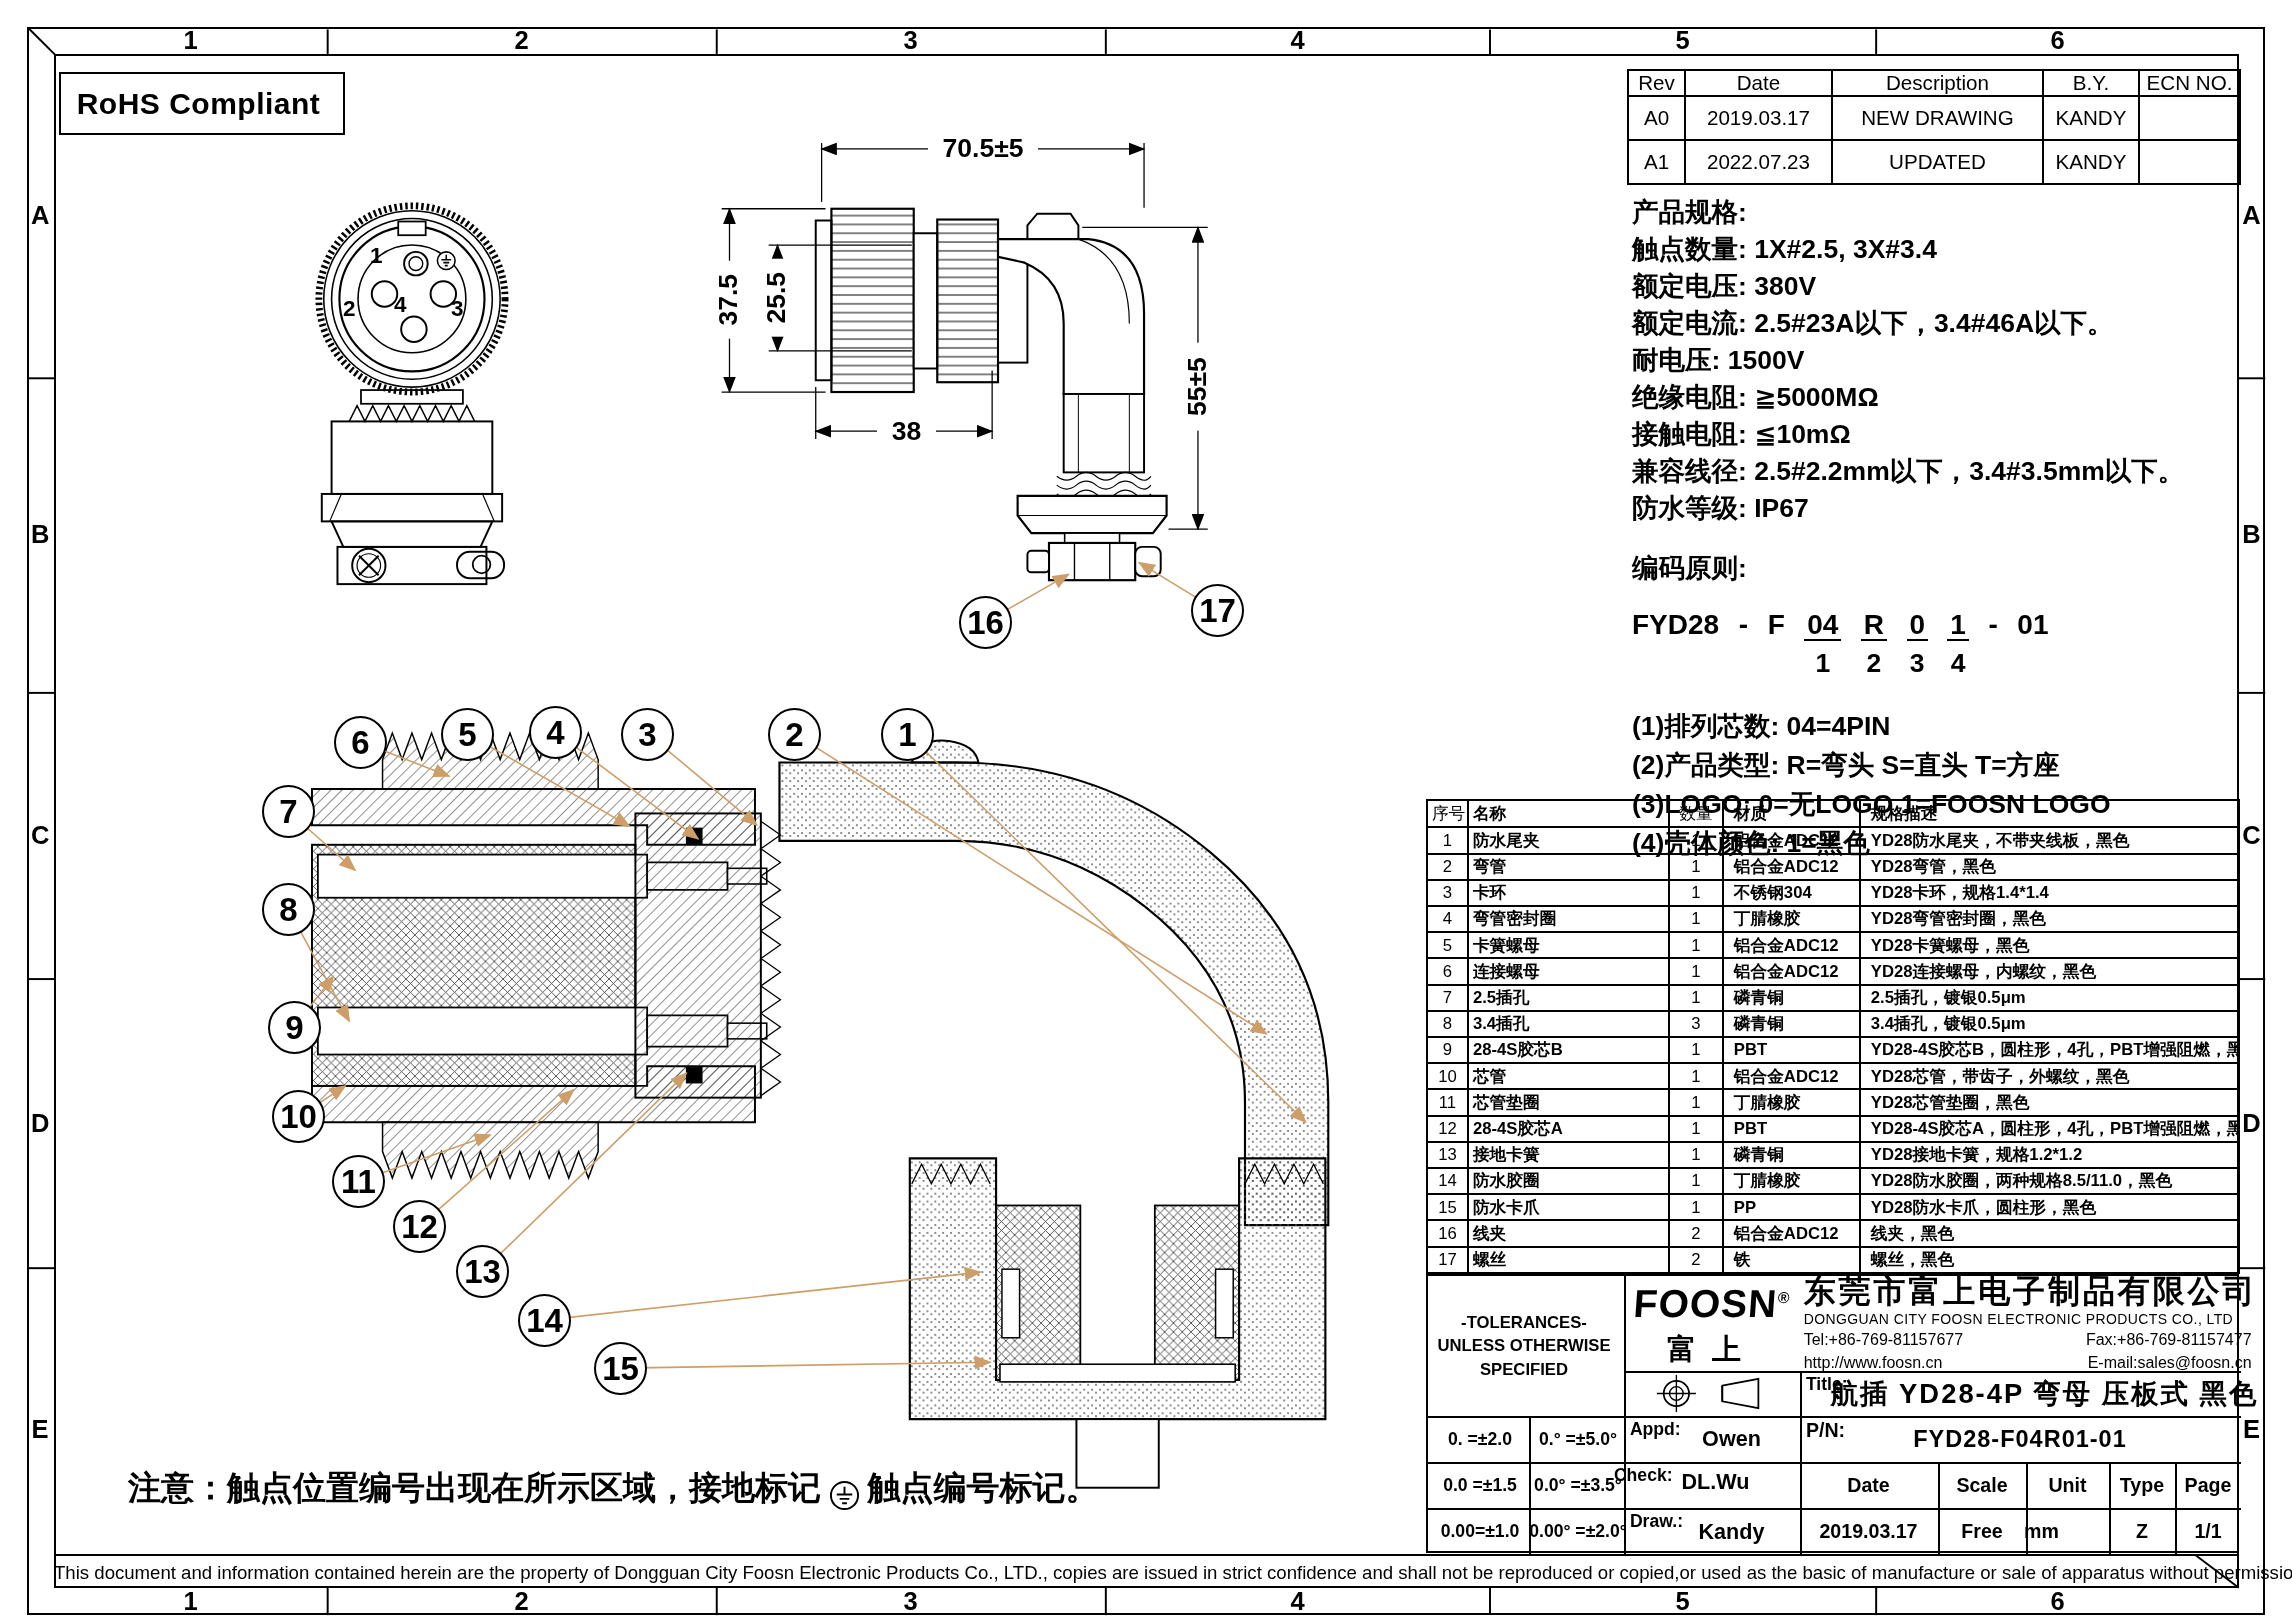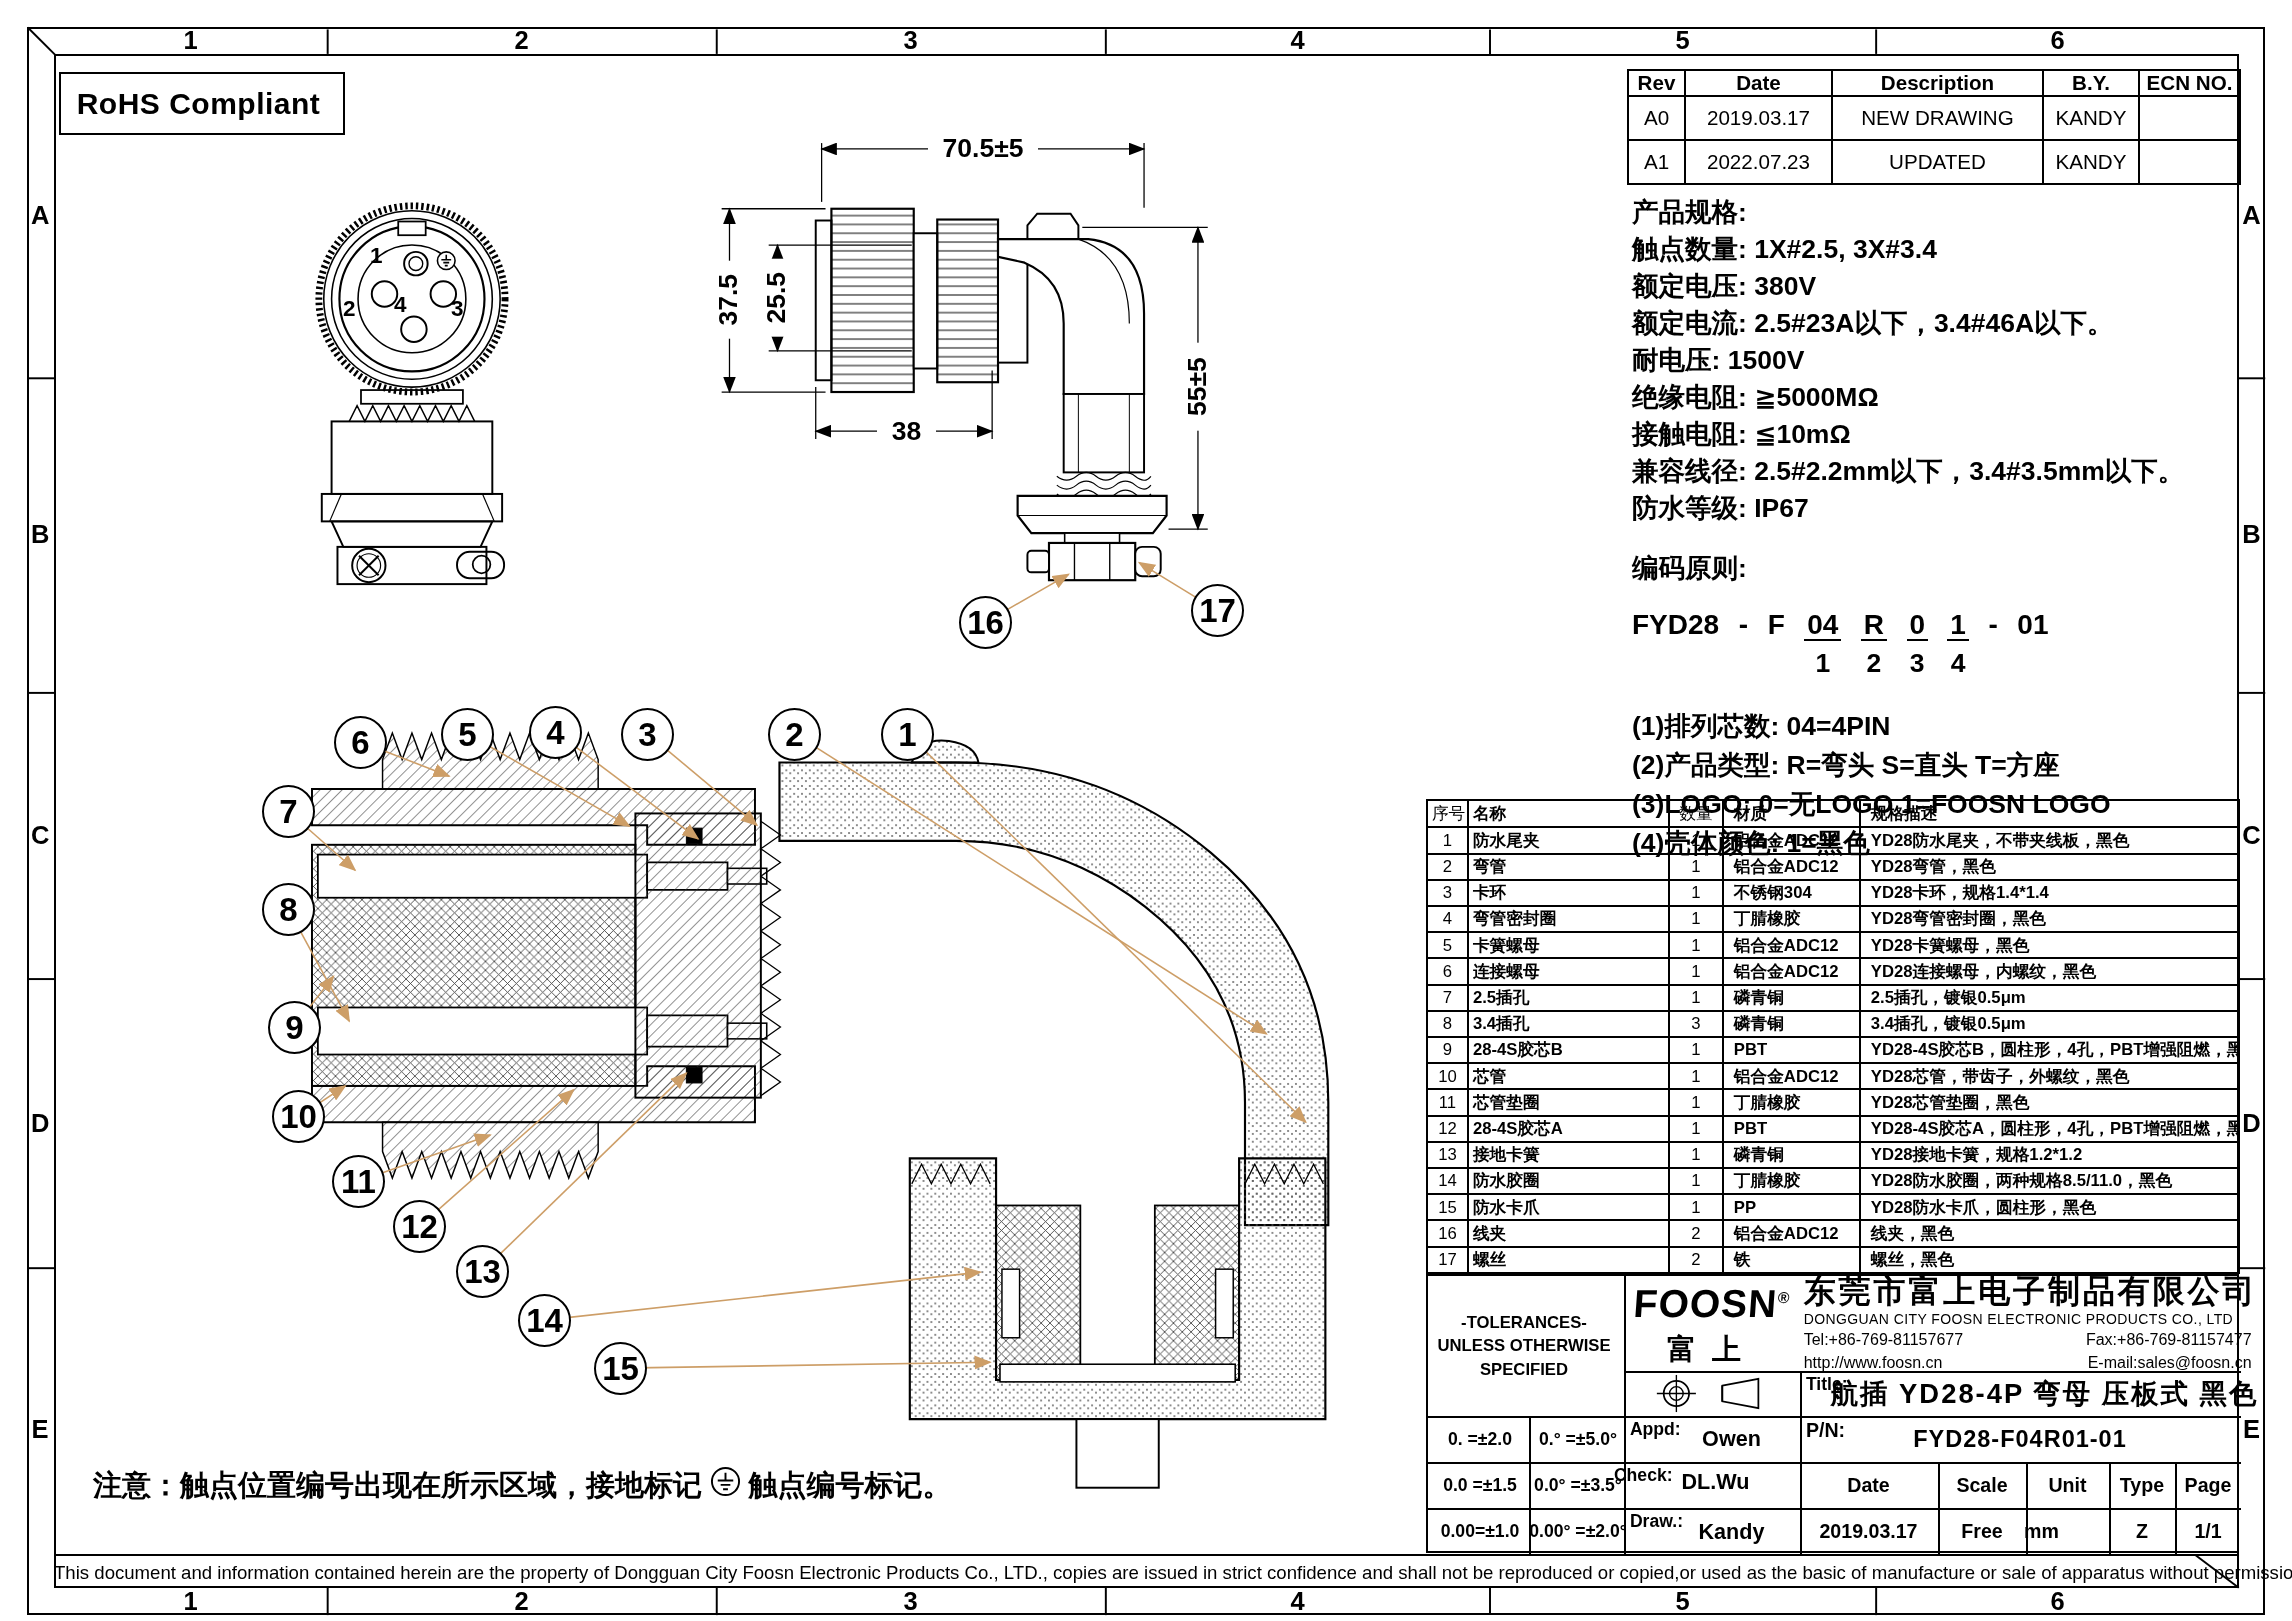--- a/index.html
+++ b/index.html
@@ -12,21 +12,21 @@
 .outer-frame{position:absolute;left:27.4px;top:27.4px;width:2238px;height:1588px;border:2px solid #000}
 .inner-frame{position:absolute;left:54px;top:54px;width:2185px;height:1534px;border:2.9px solid #000}
 .collab,.rowlab{position:absolute;font-size:25.5px;font-weight:600;width:39px;height:27.4px;
   text-align:center;line-height:27.4px}
 
 .rohs{position:absolute;left:59px;top:72px;width:286px;height:63px;border:2px solid #000;
   font-size:30px;font-weight:800;line-height:59px;padding-left:15.7px;letter-spacing:0.5px}
 
 .rev-table{position:absolute;left:1627px;top:69px;width:612px;height:116px;border-collapse:collapse;table-layout:fixed}
 .rev-table td,.rev-table th{border:2px solid #000;font-size:20.6px;font-weight:400;text-align:center;white-space:nowrap;overflow:hidden}
-.rev-table th{font-size:20.6px;font-weight:700}
+.rev-table th{font-size:20.6px;font-weight:400}
 
 .specs{position:absolute;left:1632px;top:194px;width:588px;font-size:26.5px;font-weight:700;line-height:37px;white-space:nowrap}
 .coding{position:absolute;left:1632px;top:549px;width:588px;font-size:26.5px;font-weight:700;line-height:39px;white-space:nowrap}
 .code-line{margin:22px 0 29px 0;white-space:nowrap}
 .codeseg{display:inline-block;margin-right:19.6px;font-size:28px;font-weight:700;text-align:center;vertical-align:top;line-height:29px}
 .codeseg .codetext{display:inline-block}
 .codeseg.und .codetext{border-bottom:2.9px solid #000;padding:0 2.9px}
 .codenum{display:block;font-size:26.5px;font-weight:700;margin-top:7.8px}
 
 .bom-table{position:absolute;left:1426px;top:799px;width:813px;height:475px;border-collapse:collapse;table-layout:fixed}
@@ -51,21 +51,21 @@
 .logo-foosn{font-size:39px;font-weight:900;letter-spacing:1px;transform:skewX(-4deg);line-height:39px}
 .logo-reg{font-size:15.7px;vertical-align:super}
 .logo-cn{font-size:29px;font-weight:800;letter-spacing:15.7px;margin-top:7px}
 .comp-cn{font-size:32px;font-weight:800;letter-spacing:2.9px;line-height:37px}
 .comp-en{font-size:14px;font-weight:400;letter-spacing:0.4px;line-height:19.6px}
 .comp-contact{display:flex;justify-content:space-between;font-size:16px;line-height:22.5px;width:100%}
 
 .disclaimer{position:absolute;left:54px;top:1554px;width:2185px;height:34px;border-top:2px solid #000;
   font-size:18.6px;text-align:center;line-height:33px;white-space:nowrap}
 
-.note{position:absolute;left:93px;top:1466px;font-size:29px;font-weight:700;white-space:nowrap;display:flex;align-items:flex-start;gap:7.8px}
+.note{position:absolute;left:128px;top:1466px;font-size:33px;font-weight:700;white-space:nowrap;display:flex;align-items:flex-end;gap:7.8px}
 
 .dimlab{position:absolute;background:#fff;font-size:26.5px;font-weight:600;text-align:center;line-height:27.4px;height:27.4px;z-index:4}
 .rot{transform:rotate(-90deg)}
 
 .balloon{position:absolute;width:53px;height:53px;border:2.9px solid #000;border-radius:50%;background:#fff;
   font-size:33px;font-weight:700;display:flex;align-items:center;justify-content:center;z-index:6}
 .pinlab{position:absolute;font-size:22.5px;font-weight:700;z-index:4}
 .gicon{display:inline-block}
 </style>
 </head>

